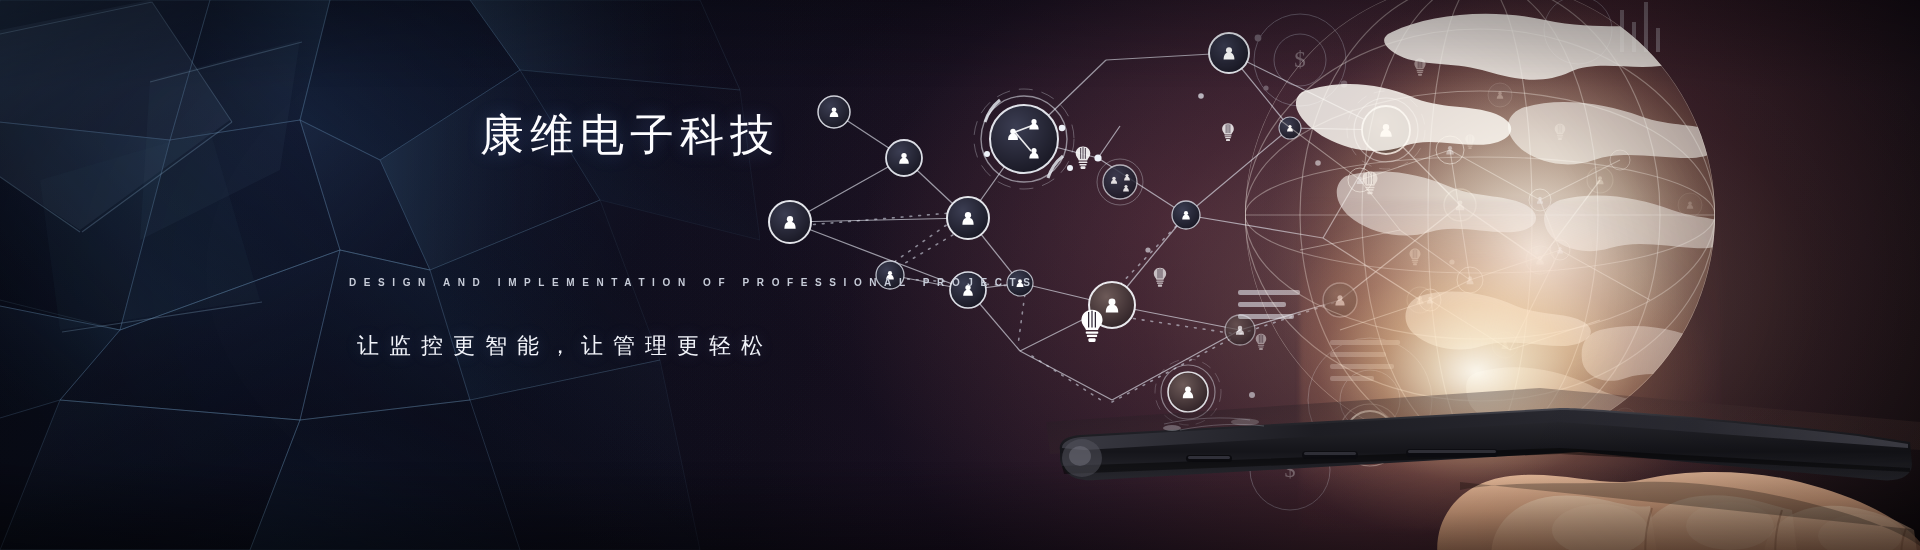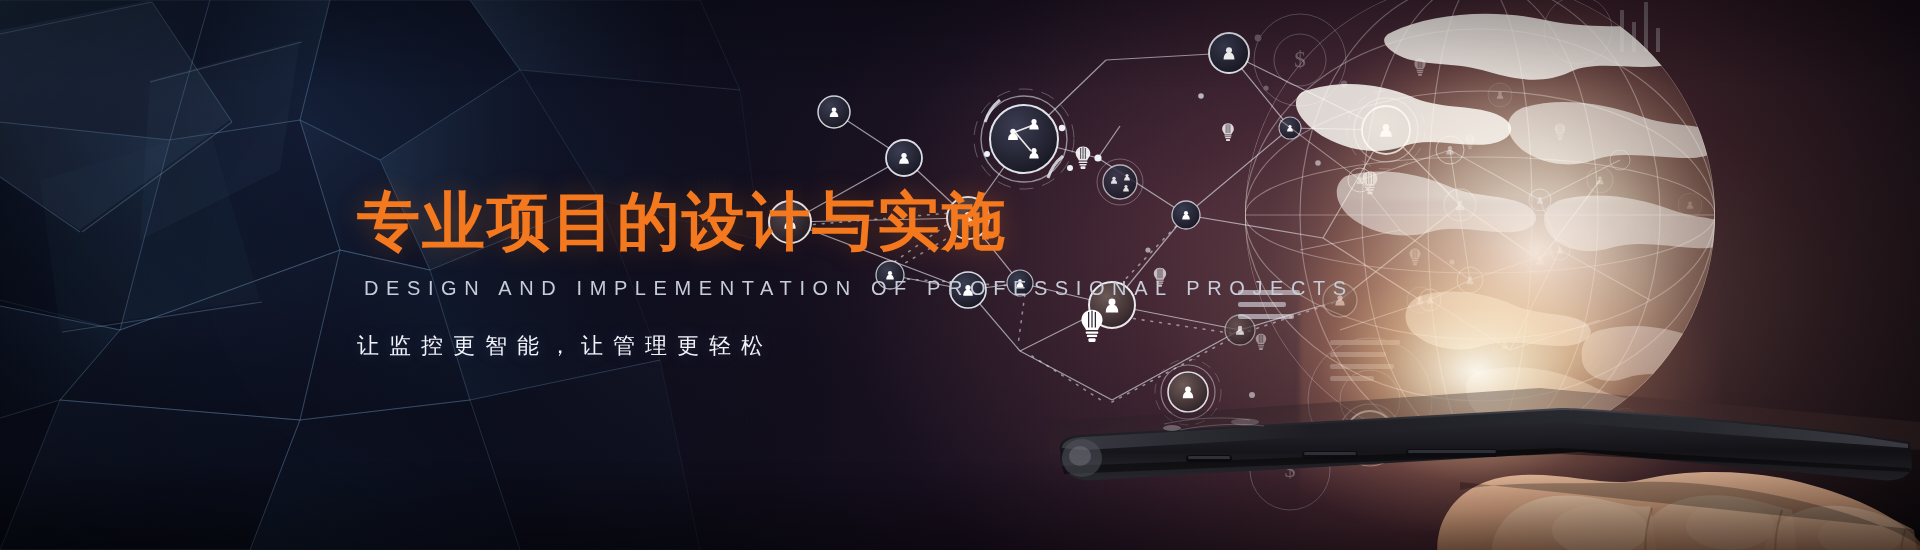--- a/index.html
+++ b/index.html
@@ -80,26 +80,26 @@
     font-size: 63px;
     font-weight: 700;
     letter-spacing: 2px;
     color: #f4781d;
     white-space: nowrap;
     text-shadow: 0 0 26px rgba(244,120,29,0.30);
   }
 
   .sub-en {
     position: absolute;
-    left: 364px; top: 277px;
-    font-size: 20px;
+    left: 349px; top: 277px;
+    font-size: 10px;
     letter-spacing: 7.6px;
     color: #c7ccd8;
     white-space: nowrap;
-    font-weight: 400;
+    font-weight: 700;
   }
 
   .tagline {
     position: absolute;
     left: 357px; top: 331px;
     font-size: 22px;
     letter-spacing: 10px;
     color: #f2f4fa;
     white-space: nowrap;
     font-weight: 400;
@@ -756,18 +756,18 @@
       <path d="M742,180 C736,198 734,214 736,230"></path>
       <path d="M866,198 C862,210 860,220 862,230"></path>
     </g>
 
     <path d="M420,152 L880,200 L880,216 C840,186 700,148 600,152 C540,155 470,150 420,160 Z" fill="#000" opacity=".28"></path>
   </svg>
 
   <div class="vignette"></div>
 
   <div class="copy">
-    <div class="headline">专业项目的设计与实施</div>
+    <div class="company">康维电子科技</div>
     <div class="sub-en">DESIGN AND IMPLEMENTATION OF PROFESSIONAL PROJECTS</div>
     <div class="tagline">让监控更智能，让管理更轻松</div>
   </div>
 
 </div>
 
 </body></html>

